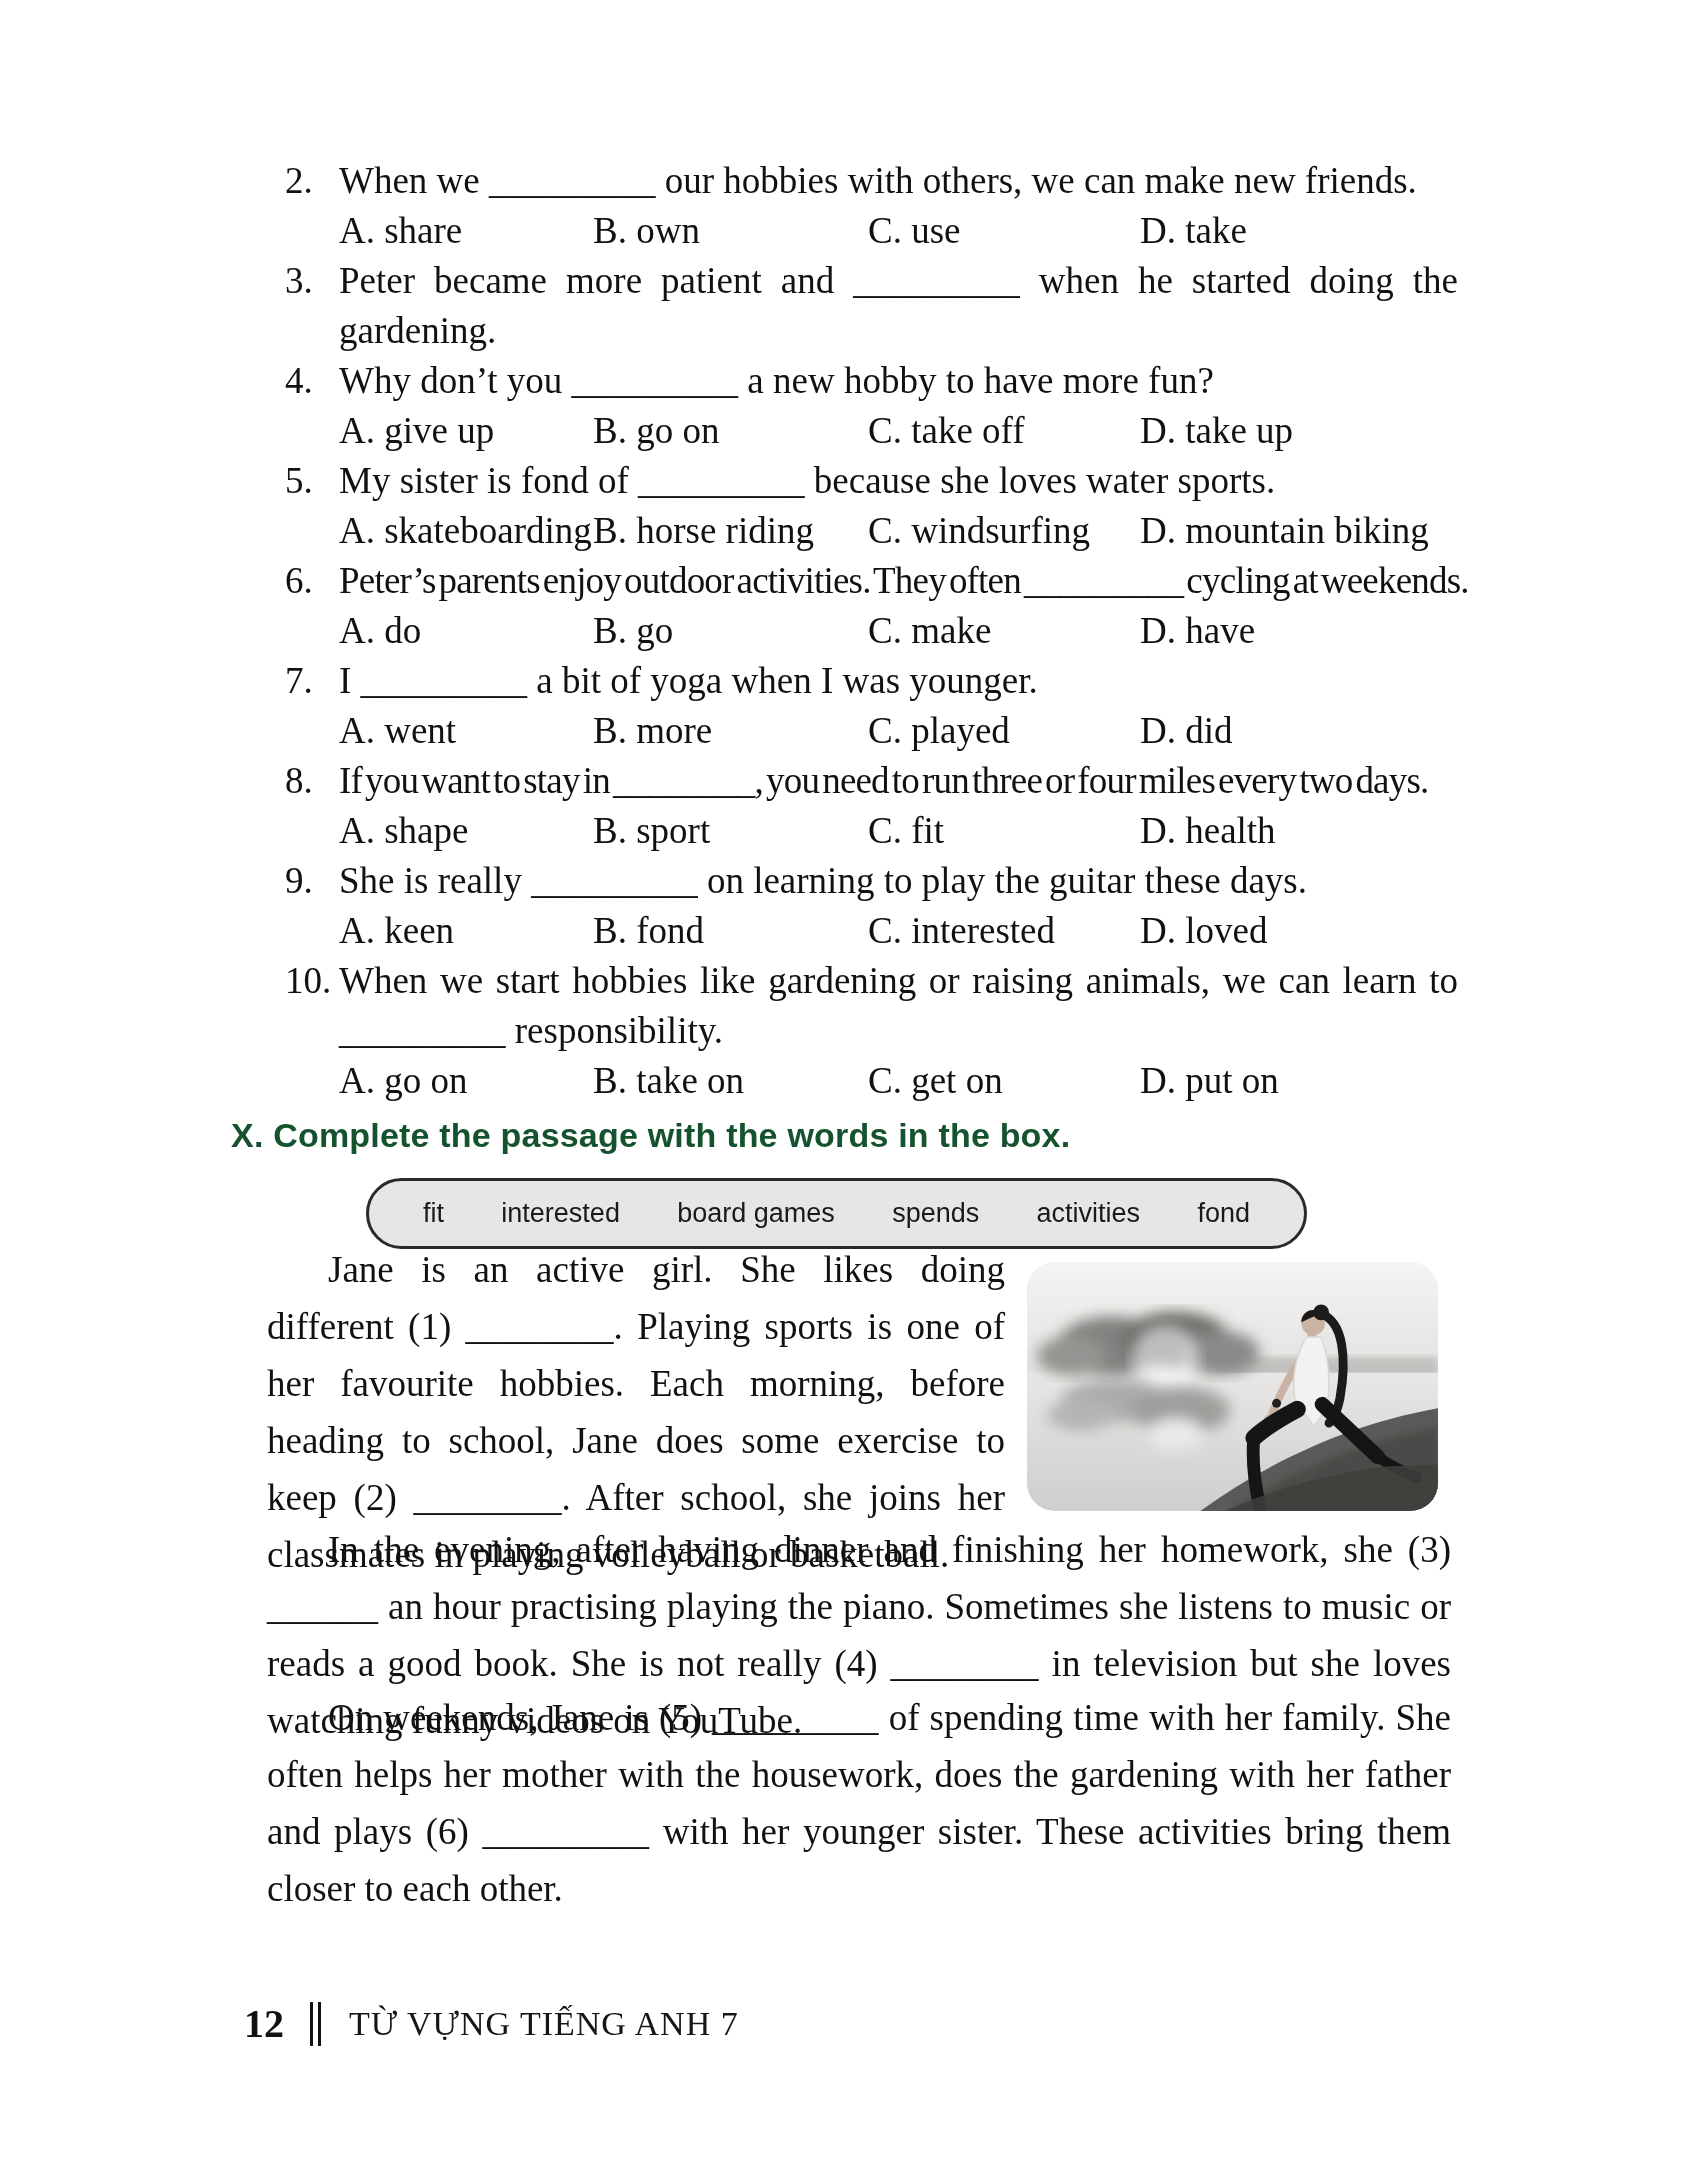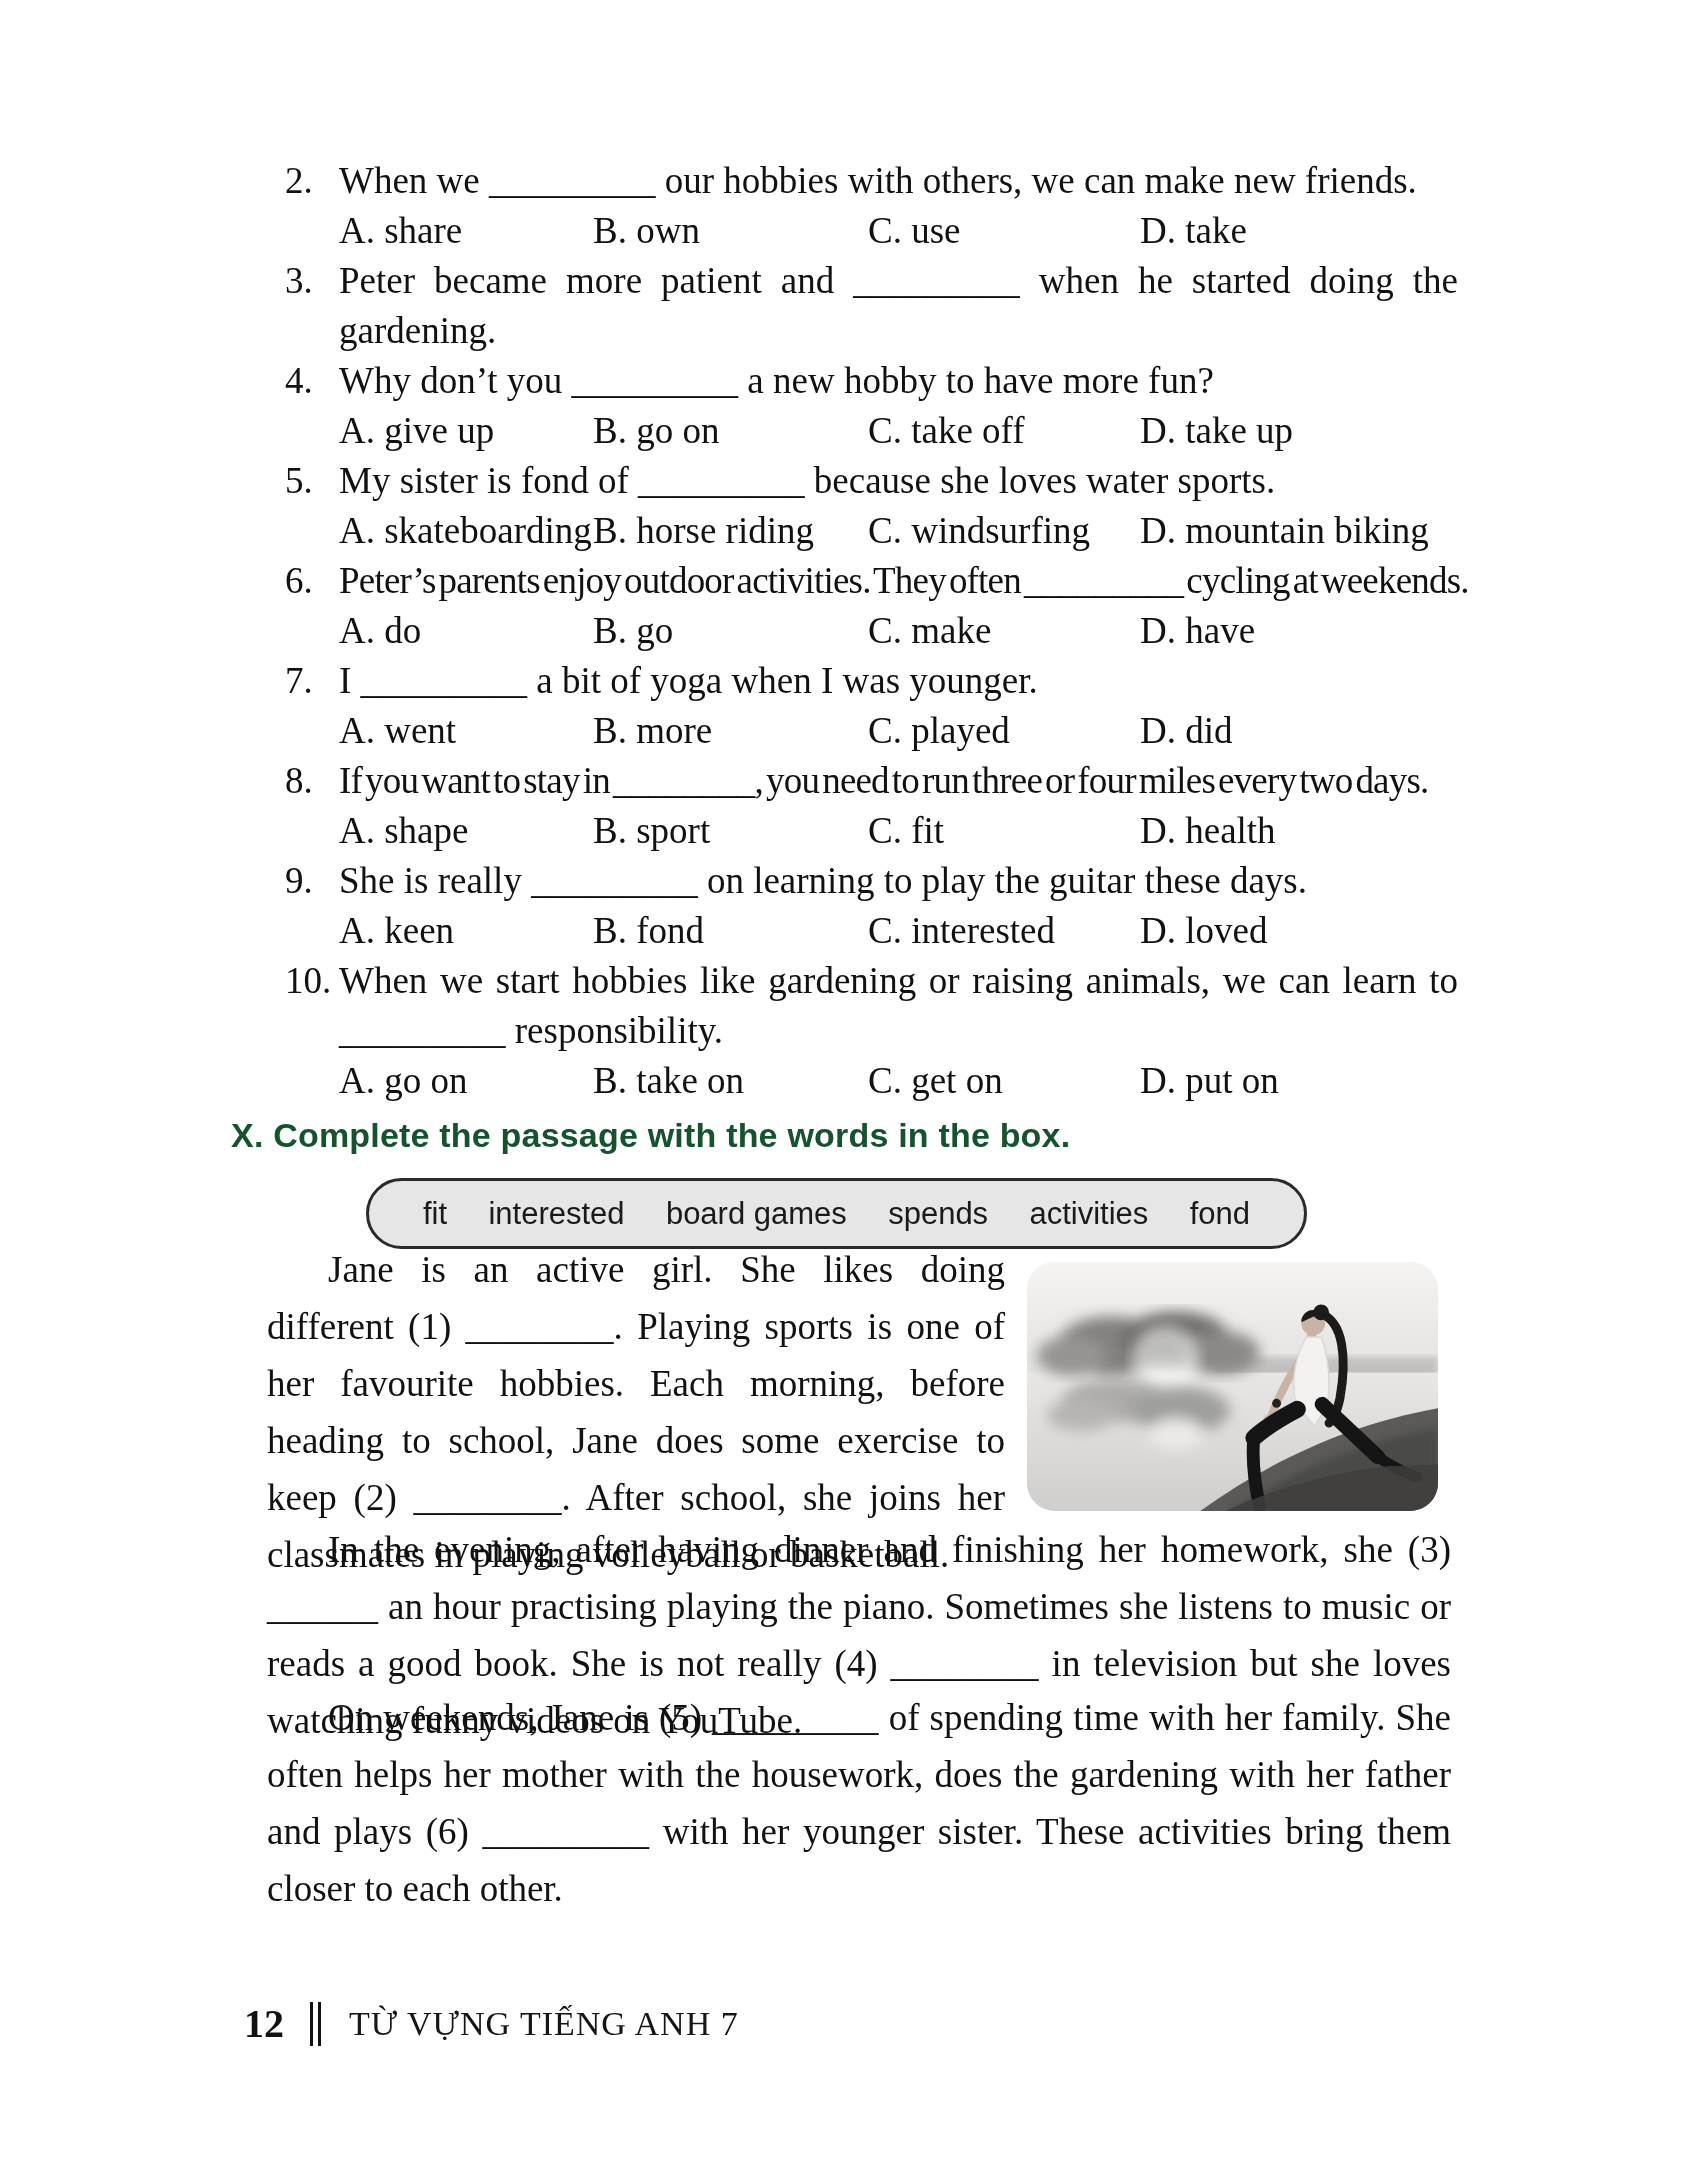--- a/index.html
+++ b/index.html
@@ -21,21 +21,21 @@
 
   
   .xheader{position:absolute;left:231px;top:1116px;width:1238px;
            font-family:"Liberation Sans", sans-serif;font-weight:bold;
            font-size:34px;color:#14532d;letter-spacing:0.2px;}
 
   
   .wordbox{position:absolute;left:366px;top:1178px;width:941px;height:71px;
            box-sizing:border-box;border:3px solid #2a2a2a;border-radius:40px;
            background:#e6e6e6;display:flex;align-items:center;justify-content:space-between;
-           padding:12px 54px;font-family:"Liberation Sans", sans-serif;font-size:31px;color:#1a1a1a;}
+           padding:12px 54px;font-family:"Liberation Sans", sans-serif;font-size:27px;color:#1a1a1a;}
   .wordbox span{white-space:nowrap;}
 
   
   .para{position:absolute;font-size:37px;line-height:57px;text-align:justify;text-indent:61px;}
   .p1{left:267px;top:1241px;width:738px;}
   .p2{left:267px;top:1521px;width:1184px;}
   .p3{left:267px;top:1689px;width:1184px;}
 
   
   .photo{position:absolute;left:1027px;top:1262px;width:411px;height:249px;

